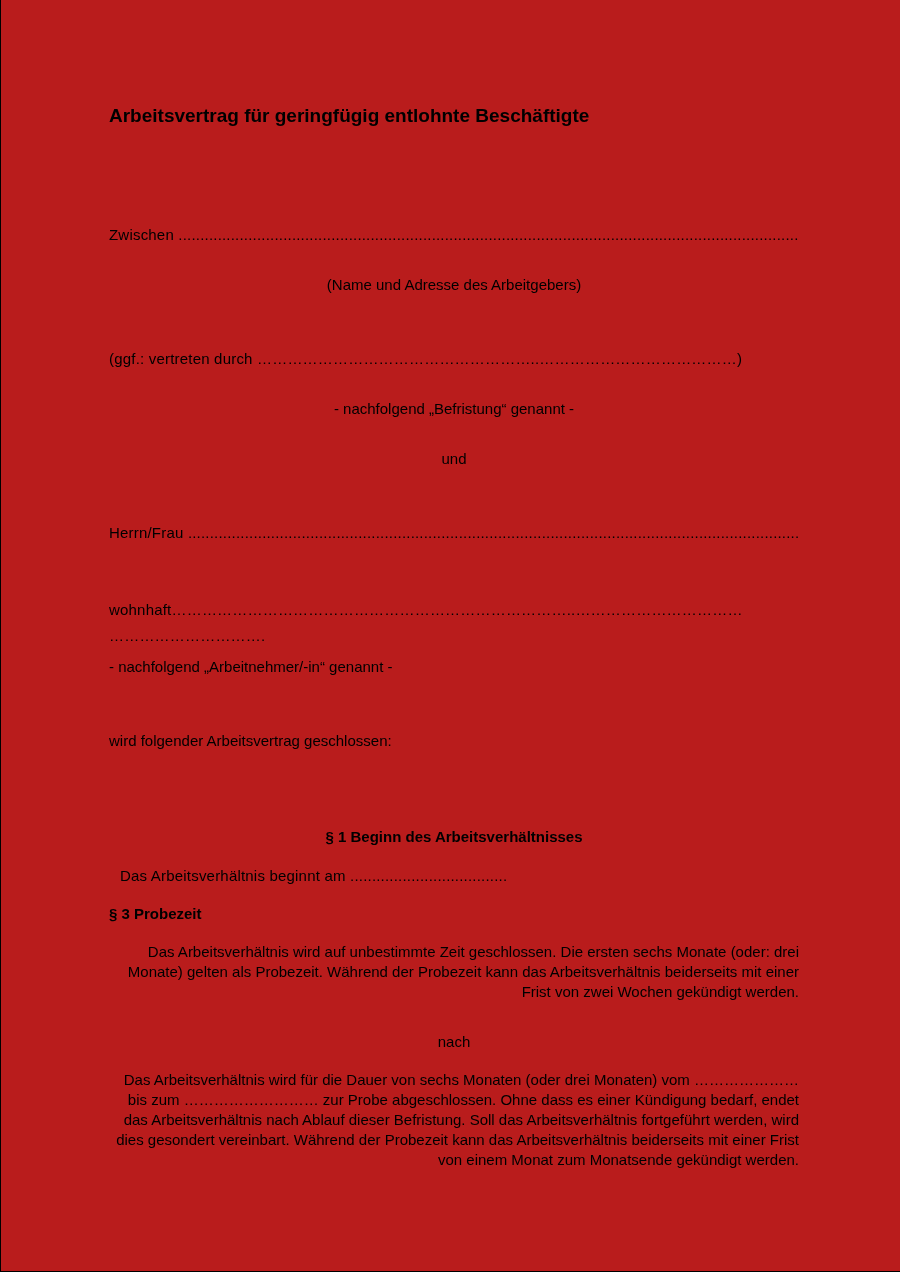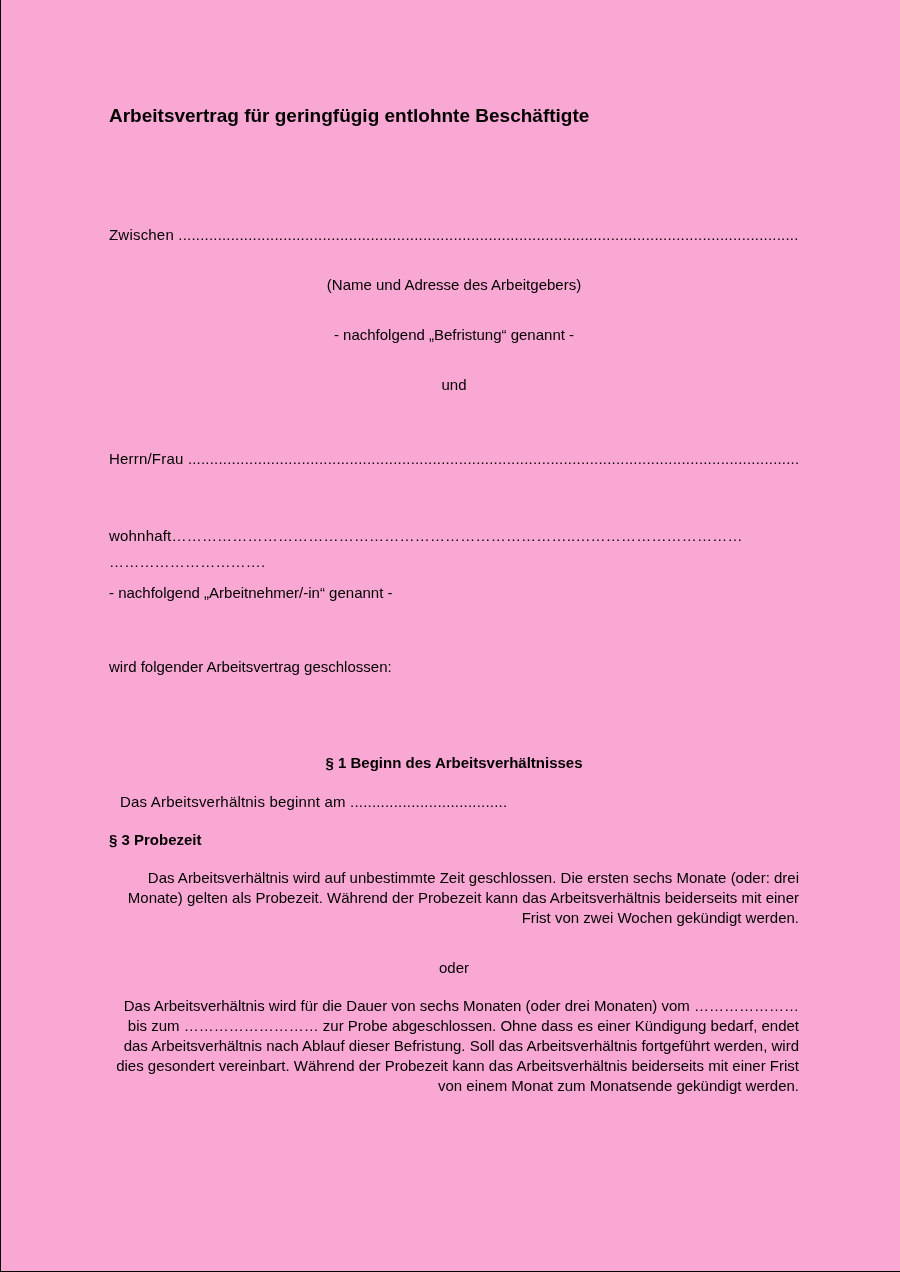--- a/index.html
+++ b/index.html
@@ -6,21 +6,21 @@
   html, body { margin: 0; padding: 0; }
   body {
     width: 900px;
     height: 1272px;
     background: #ffffff;
   }
   .page {
     position: relative;
     width: 900px;
     height: 1272px;
-    background: #f9a8d4;
+    background: #b91c1c;
     border-left: 1px solid #000;
     border-bottom: 1px solid #000;
     padding: 104px 101px 0 108px;
     font-family: "Liberation Sans", sans-serif;
     font-size: 15px;
     color: #000;
     overflow: hidden;
   }
   .title {
     font-size: 19px;
@@ -57,20 +57,21 @@
 <body>
 
 <div class="page">
 
   <h1 class="title">Arbeitsvertrag für geringfügig entlohnte Beschäftigte</h1>
 
   <p class="line dotline gap-title">Zwischen ..........................................................................................................................................................</p>
 
   <p class="line gap-s">(Name und Adresse des Arbeitgebers)</p>
 
+  <p class="line dotline gap-l">(ggf.: vertreten durch ………………………………………………..…………………………………)</p>
 
   <p class="line gap-s">- nachfolgend „Befristung“ genannt -</p>
 
   <p class="line gap-s">und</p>
 
   <p class="line dotline gap-l">Herrn/Frau ...................................................................................................................................................... .</p>
 
   <p class="line dotline wohnhaft gap-l">wohnhaft……………………………………………………………………..……………………………</p>
 
   <p class="line dotline wohnhaft">………………………….</p>
@@ -80,17 +81,17 @@
   <p class="line gap-l">wird folgender Arbeitsvertrag geschlossen:</p>
 
   <p class="line bold centered gap-h1">§ 1 Beginn des Arbeitsverhältnisses</p>
 
   <p class="line dotline gap-body1">Das Arbeitsverhältnis beginnt am  ....................................</p>
 
   <p class="line bold gap-m">§ 3 Probezeit</p>
 
   <p class="para gap-m">Das Arbeitsverhältnis wird auf unbestimmte Zeit geschlossen. Die ersten sechs Monate (oder: drei Monate) gelten als Probezeit. Während der Probezeit kann das Arbeitsverhältnis beiderseits mit einer Frist von zwei Wochen gekündigt werden.</p>
 
-  <p class="line gap-s">oder</p>
+  <p class="line gap-s">nach</p>
 
   <p class="para gap-m">Das Arbeitsverhältnis wird für die Dauer von sechs Monaten (oder drei Monaten) vom …………………  bis zum  ………………………  zur Probe abgeschlossen. Ohne dass es einer Kündigung bedarf, endet das Arbeitsverhältnis nach Ablauf dieser Befristung. Soll das Arbeitsverhältnis fortgeführt werden, wird dies gesondert vereinbart. Während der Probezeit kann das Arbeitsverhältnis beiderseits mit einer Frist von einem Monat zum Monatsende gekündigt werden.</p>
 
 </div>
 
 </body></html>

